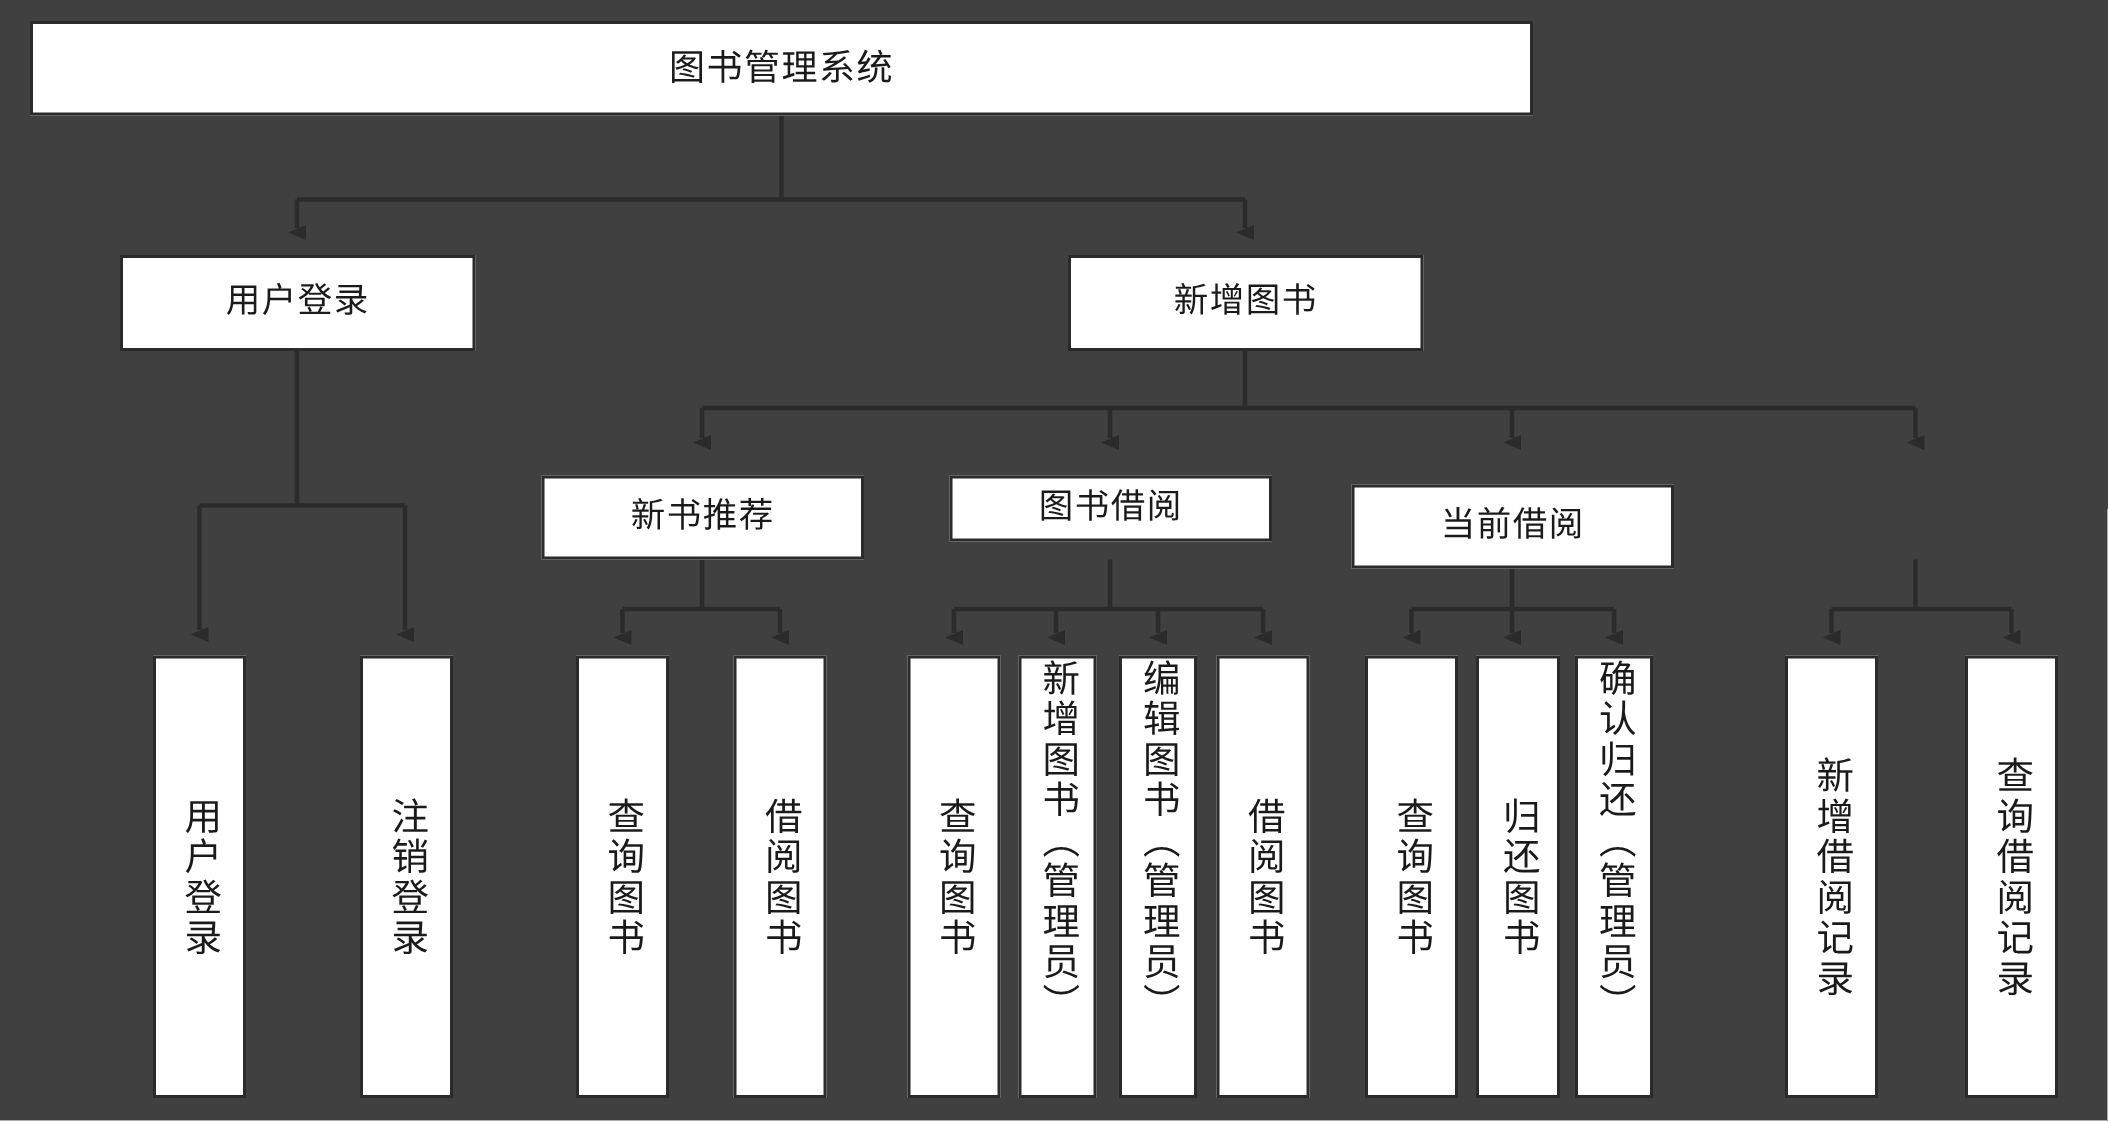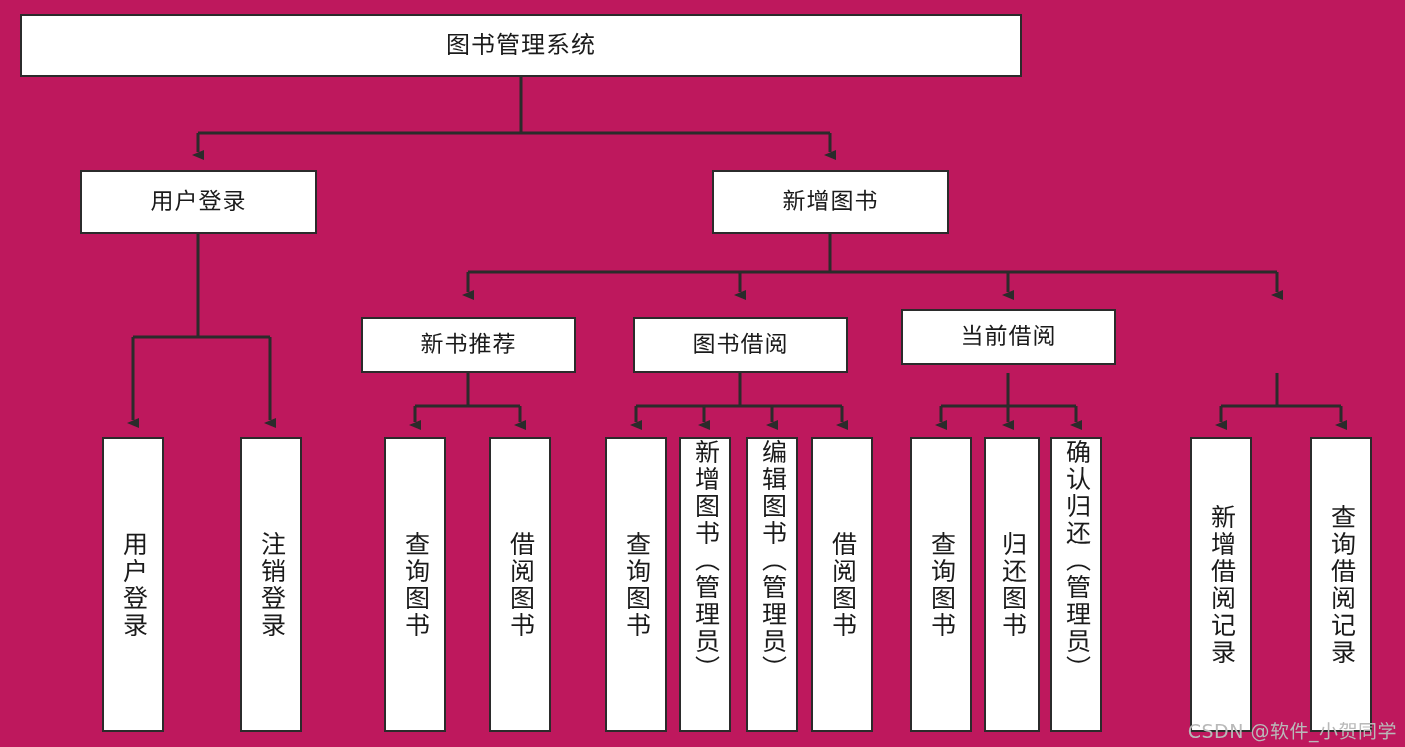--- a/index.html
+++ b/index.html
@@ -8,21 +8,21 @@
     padding: 0;
     background: #ffffff;
   }
   body {
     font-family: "DejaVu Sans", "Liberation Sans", sans-serif;
   }
   #canvas {
     position: relative;
     width: 1405px;
     height: 747px;
-    background: #be185d;
+    background: #404040;
     overflow: hidden;
   }
   svg.edges {
     position: absolute;
     left: 0;
     top: 0;
     width: 1405px;
     height: 747px;
     pointer-events: none;
   }
@@ -138,25 +138,25 @@
   </div>
 
   <div class="node horiz" style="left:712px; top:170px; width:237px; height:64px;">
     <span>新增图书</span>
   </div>
 
   <div class="node horiz" style="left:361px; top:317px; width:215px; height:56px;">
     <span>新书推荐</span>
   </div>
 
-  <div class="node horiz" style="left:633px; top:317px; width:215px; height:56px;">
+  <div class="node horiz" style="left:633px; top:317px; width:215px; height:44px;">
     <span>图书借阅</span>
   </div>
 
-  <div class="node horiz" style="left:901px; top:309px; width:215px; height:56px;">
+  <div class="node horiz" style="left:901px; top:323px; width:215px; height:56px;">
     <span>当前借阅</span>
   </div>
 
 
   <div class="node leaf vcenter" style="left:102px; top:437px; width:62px; height:295px;">
     <span class="vtext">用户登录</span>
   </div>
 
   <div class="node leaf vcenter" style="left:240px; top:437px; width:62px; height:295px;">
     <span class="vtext">注销登录</span>
@@ -199,15 +199,14 @@
   </div>
 
   <div class="node leaf vcenter" style="left:1190px; top:437px; width:62px; height:295px;">
     <span class="vtext">新增借阅记录</span>
   </div>
 
   <div class="node leaf vcenter" style="left:1310px; top:437px; width:62px; height:295px;">
     <span class="vtext">查询借阅记录</span>
   </div>
 
-  <div class="watermark">CSDN @软件_小贺同学</div>
 
 </div>
 
 </body></html>

